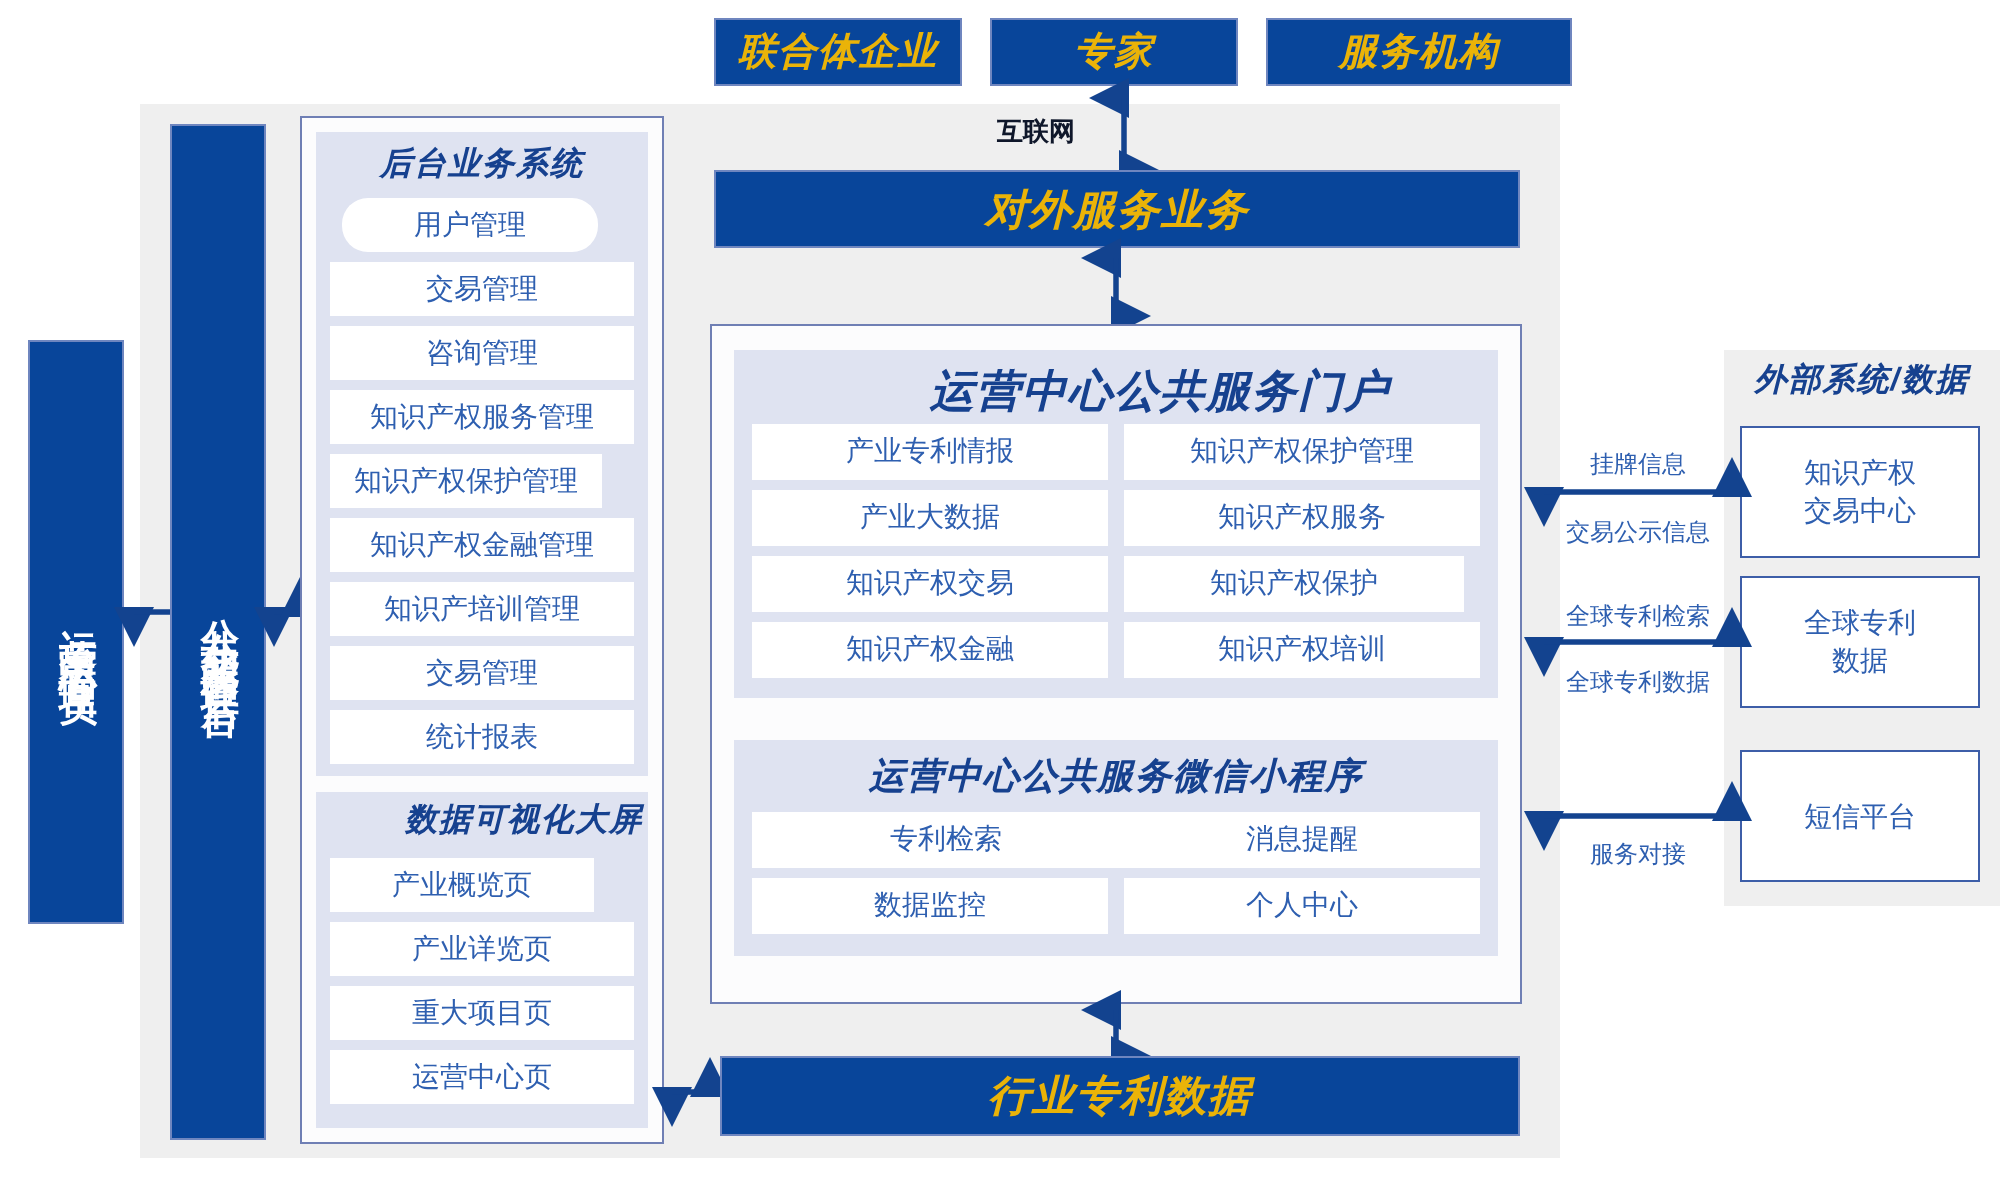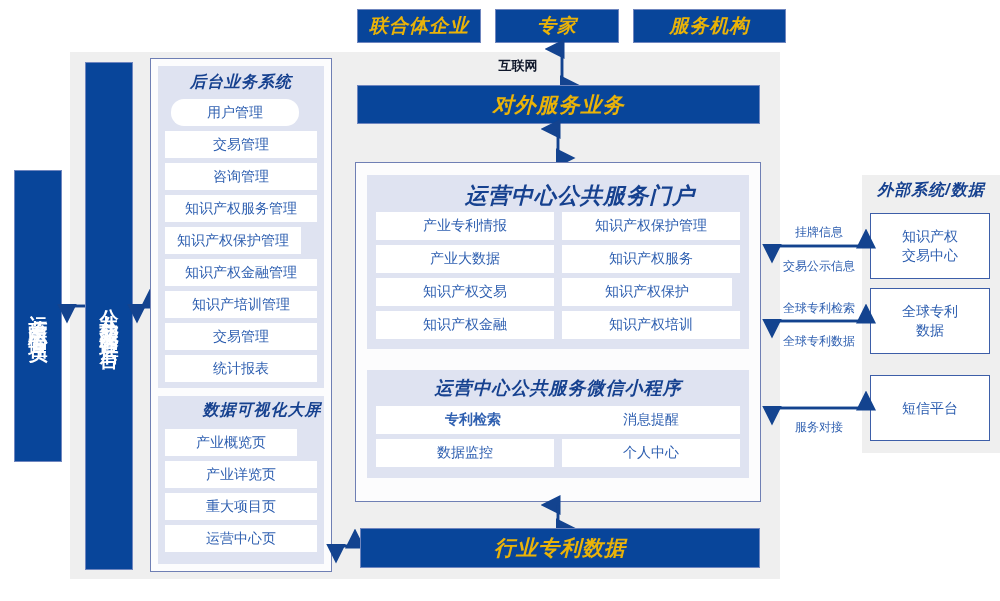--- a/index.html
+++ b/index.html
@@ -250,21 +250,21 @@
     <span>知识产权金融</span>
   </div>
 <div class="abs wcell" style="left:562px;top:311px;width:178px;height:28px;font-size:14px;">
     <span>知识产权培训</span>
   </div>
 
 <div class="abs lav-group" style="left:367px;top:370px;width:382px;height:108px;"></div>
 <div class="abs group-title" style="left:367px;top:376px;width:382px;height:24px;font-size:18px;">
   <span>运营中心公共服务微信小程序</span>
 </div>
-<div class="abs wcell" style="left:376px;top:406px;width:194px;height:28px;font-size:14px;font-weight:bold;">
+<div class="abs wcell" style="left:376px;top:406px;width:194px;height:28px;font-size:14px;">
     <span>专利检索</span>
   </div>
 <div class="abs wcell" style="left:562px;top:406px;width:178px;height:28px;font-size:14px;">
     <span>消息提醒</span>
   </div>
 <div class="abs wcell" style="left:376px;top:439px;width:178px;height:28px;font-size:14px;">
     <span>数据监控</span>
   </div>
 <div class="abs wcell" style="left:562px;top:439px;width:178px;height:28px;font-size:14px;">
     <span>个人中心</span>

